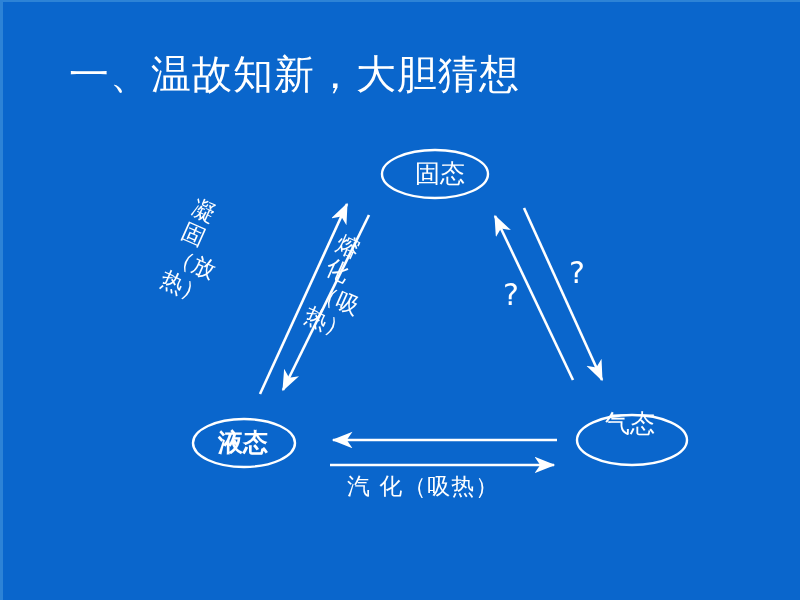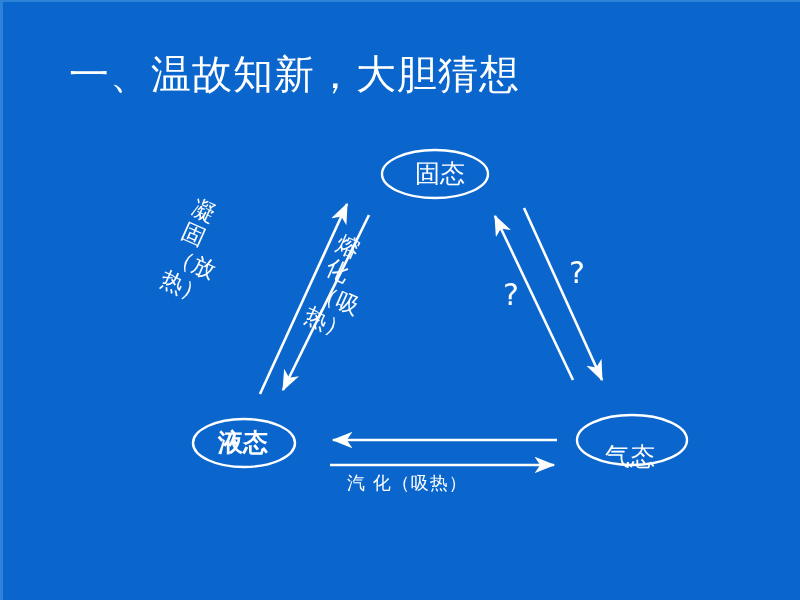--- a/index.html
+++ b/index.html
@@ -80,21 +80,21 @@
   }
   #label-liquefy {
     left: 344px;
     top: 395px;
     font-size: 25px;
     letter-spacing: 1px;
   }
   #label-vaporize {
     left: 344px;
     top: 469px;
-    font-size: 18px;
+    font-size: 23px;
     letter-spacing: 1px;
   }
   .q-mark {
     position: absolute;
     color: #ffffff;
     font-size: 30px;
     line-height: 30px;
     font-family: "DejaVu Sans", "Liberation Sans", sans-serif;
   }
   #q-left { left: 500px; top: 278px; }
@@ -123,21 +123,21 @@
 
     <line x1="570" y1="378" x2="492" y2="214" stroke="#ffffff" stroke-width="2.6" marker-end="url(#arrowhead)"></line>
     <line x1="521" y1="206" x2="599" y2="378" stroke="#ffffff" stroke-width="2.6" marker-end="url(#arrowhead)"></line>
 
     <line x1="554" y1="438" x2="330" y2="438" stroke="#ffffff" stroke-width="2.6" marker-end="url(#arrowhead)"></line>
     <line x1="327" y1="463" x2="551" y2="463" stroke="#ffffff" stroke-width="2.6" marker-end="url(#arrowhead)"></line>
   </svg>
 
   <div class="node-label" style="left:412px; top:159px;">固态</div>
   <div class="node-label" style="left:215px; top:428px;font-weight:bold;">液态</div>
-  <div class="node-label" style="left:602px; top:442px;">气态</div>
+  <div class="node-label" style="left:602px; top:409px;">气态</div>
 
   <div class="edge-label" id="label-solidify">凝固（放热）</div>
   <div class="edge-label" id="label-melt">熔化（吸热）</div>
 
   <div class="q-mark" id="q-left">?</div>
   <div class="q-mark" id="q-right">?</div>
 
   <div class="edge-label" id="label-vaporize">汽 化（吸热）</div>
 
 </div>

